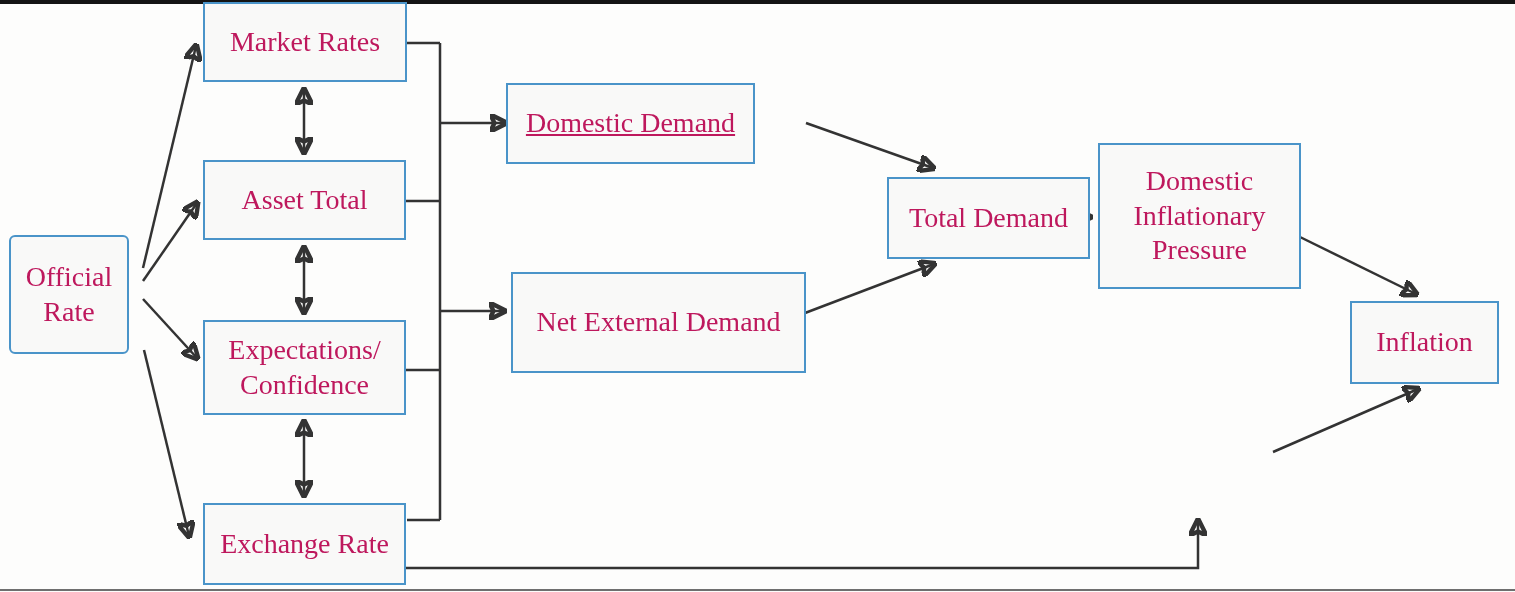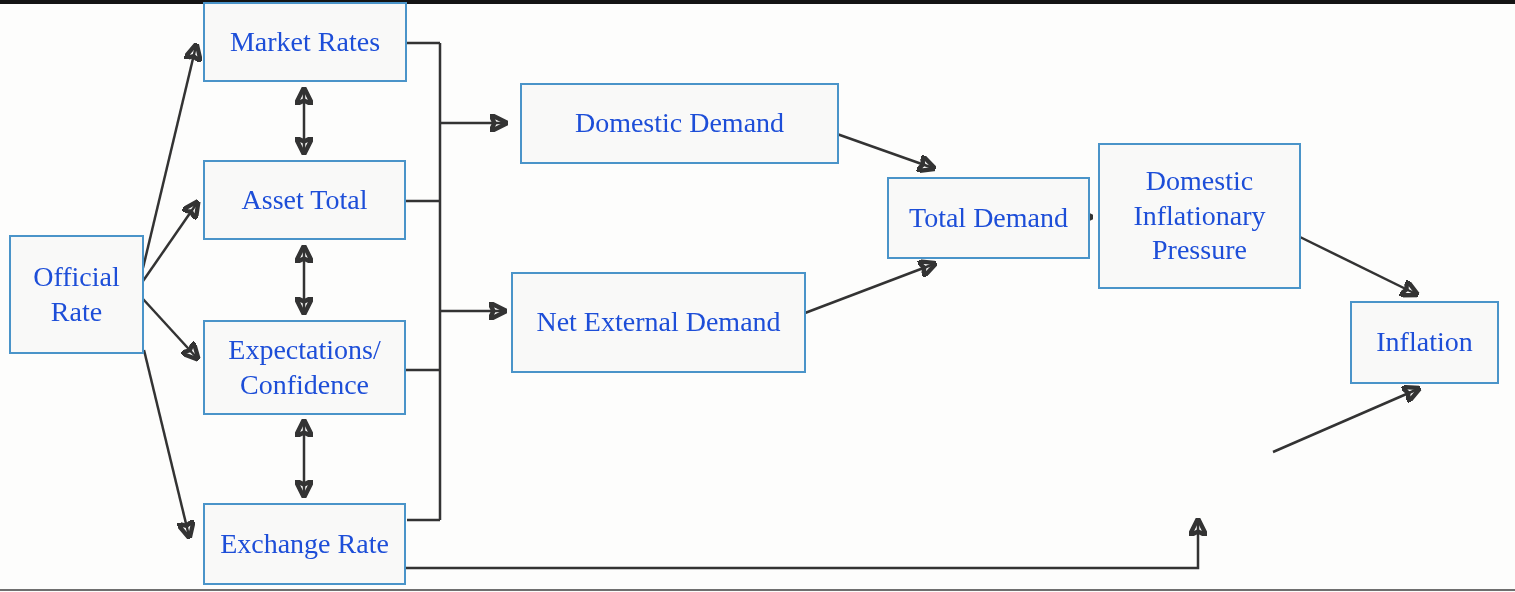--- a/index.html
+++ b/index.html
@@ -10,29 +10,29 @@
     font-family:"Liberation Serif","DejaVu Serif",serif;
   }
   .bar-top { position:absolute; left:0; top:0; width:1515px; height:4px; background:#141414; }
   .bar-bottom { position:absolute; left:0; top:589px; width:1515px; height:2px; background:#6f6f6f; }
   #edges { position:absolute; left:0; top:0; width:1515px; height:592px; }
   #edges path { stroke:#333333; stroke-width:2.5; fill:none; }
   .node {
     position:absolute; box-sizing:border-box;
     border:2px solid #4a94c9; background:#f9f9f8;
     display:flex; align-items:center; justify-content:center;
-    text-align:center; color:#1d4ed8;
+    text-align:center; color:#be185d;
     font-size:28px; line-height:1.24; white-space:pre-line;
   }
-  #n-official  { left:9px;    top:235px; width:135px; height:119px; }
+  #n-official  { left:9px;    top:235px; width:120px; height:119px;border-radius:6px; }
   #n-market    { left:203px;  top:2px;   width:204px; height:80px;  }
   #n-asset     { left:203px;  top:160px; width:203px; height:80px;  }
   #n-expect    { left:203px;  top:320px; width:203px; height:95px;  }
   #n-exchange  { left:203px;  top:503px; width:203px; height:82px;  }
-  #n-domdem    { left:520px;  top:83px;  width:319px; height:81px;  }
+  #n-domdem    { left:506px;  top:83px;  width:249px; height:81px;text-decoration:underline;  }
   #n-netext    { left:511px;  top:272px; width:295px; height:101px;  }
   #n-total     { left:840px;  top:177px; width:203px; height:82px;margin-left:47px;  }
   #n-dip       { left:1098px; top:143px; width:203px; height:146px; }
   #n-import    { left:1127px; top:396px; width:147px; height:118px; }
   #n-inflation { left:1350px; top:301px; width:149px; height:83px;  }
 </style>
 </head>
 <body>
 
 <div id="stage">

